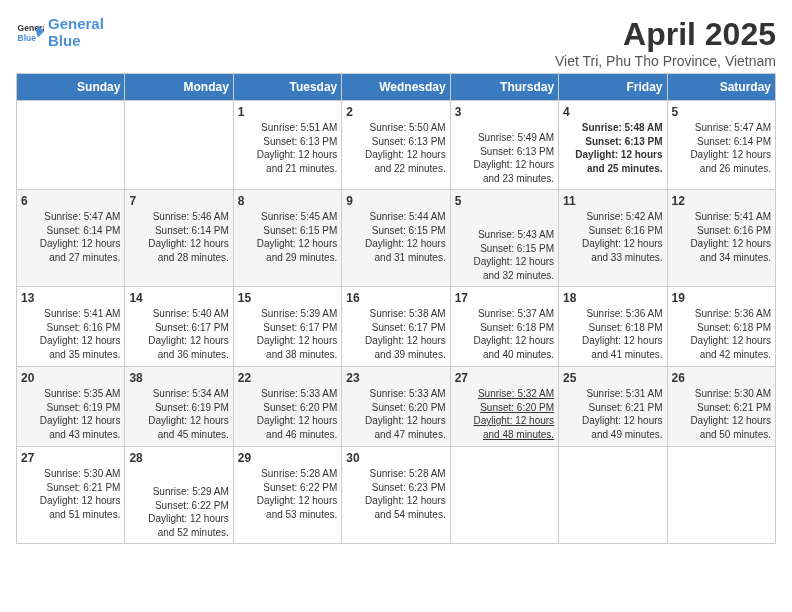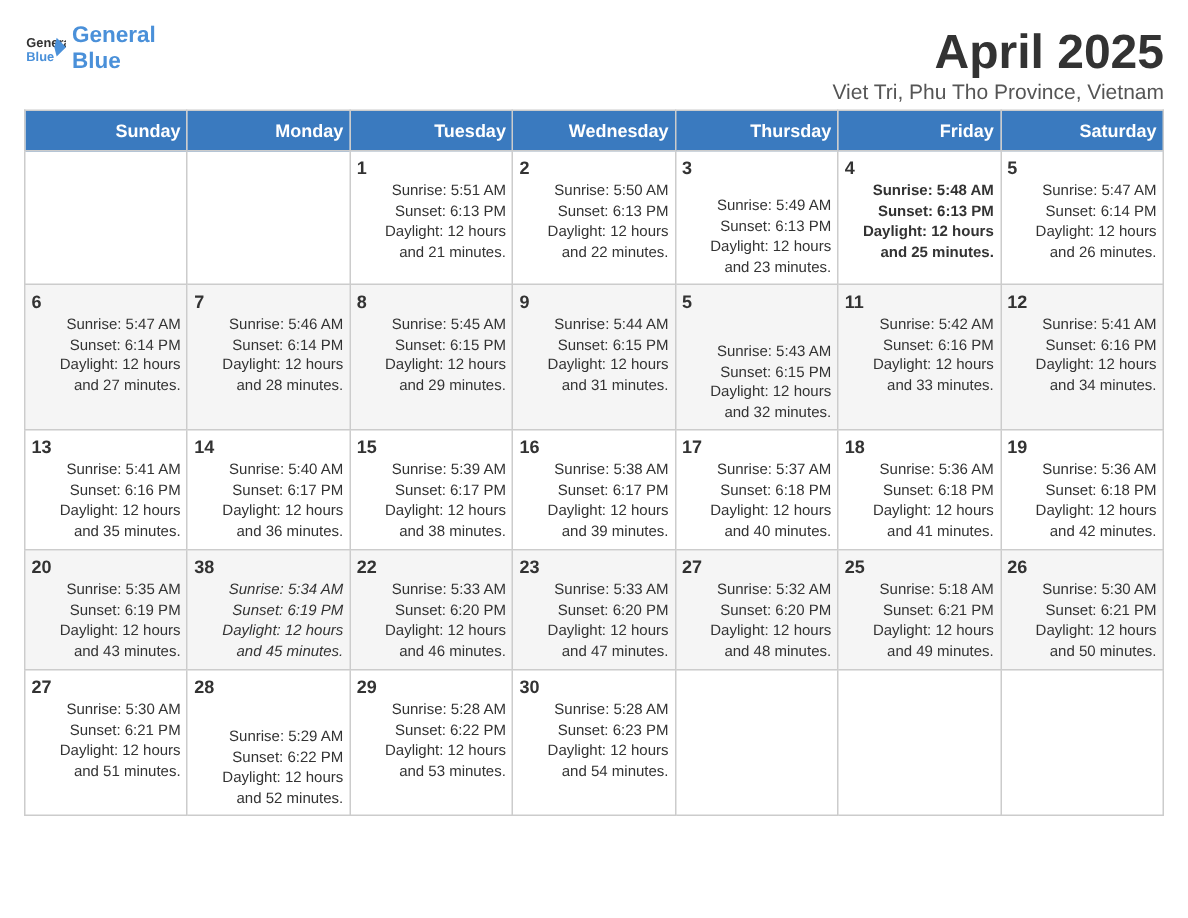--- a/index.html
+++ b/index.html
@@ -256,45 +256,45 @@
       </tr>
       <tr>
         <td>
           <span class="day-number">20</span>
           <div class="day-info" style="white-space: pre-line;">Sunrise: 5:35 AM
 Sunset: 6:19 PM
 Daylight: 12 hours and 43 minutes.</div>
         </td>
         <td>
           <span class="day-number">38</span>
-          <div class="day-info" style="white-space: pre-line; font-style: italic;">Sunrise: 5:34 AM
+          <div class="day-info" style="white-space: pre-line;">Sunrise: 5:34 AM
 Sunset: 6:19 PM
 Daylight: 12 hours and 45 minutes.</div>
         </td>
         <td>
           <span class="day-number">22</span>
           <div class="day-info" style="white-space: pre-line;">Sunrise: 5:33 AM
 Sunset: 6:20 PM
 Daylight: 12 hours and 46 minutes.</div>
         </td>
         <td>
           <span class="day-number">23</span>
           <div class="day-info" style="white-space: pre-line;">Sunrise: 5:33 AM
 Sunset: 6:20 PM
 Daylight: 12 hours and 47 minutes.</div>
         </td>
         <td>
           <span class="day-number">27</span>
-          <div class="day-info" style="white-space: pre-line;">Sunrise: 5:32 AM
+          <div class="day-info" style="white-space: pre-line; text-decoration: underline;">Sunrise: 5:32 AM
 Sunset: 6:20 PM
 Daylight: 12 hours and 48 minutes.</div>
         </td>
         <td>
           <span class="day-number">25</span>
-          <div class="day-info" style="white-space: pre-line;">Sunrise: 5:18 AM
+          <div class="day-info" style="white-space: pre-line;">Sunrise: 5:31 AM
 Sunset: 6:21 PM
 Daylight: 12 hours and 49 minutes.</div>
         </td>
         <td>
           <span class="day-number">26</span>
           <div class="day-info" style="white-space: pre-line;">Sunrise: 5:30 AM
 Sunset: 6:21 PM
 Daylight: 12 hours and 50 minutes.</div>
         </td>
       </tr>

